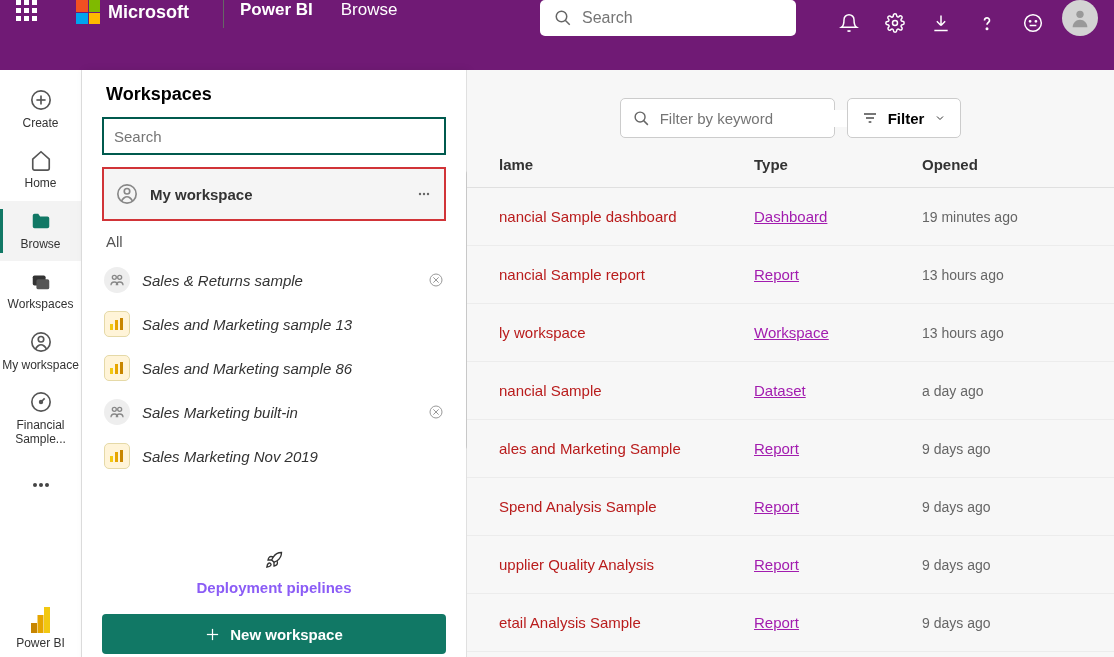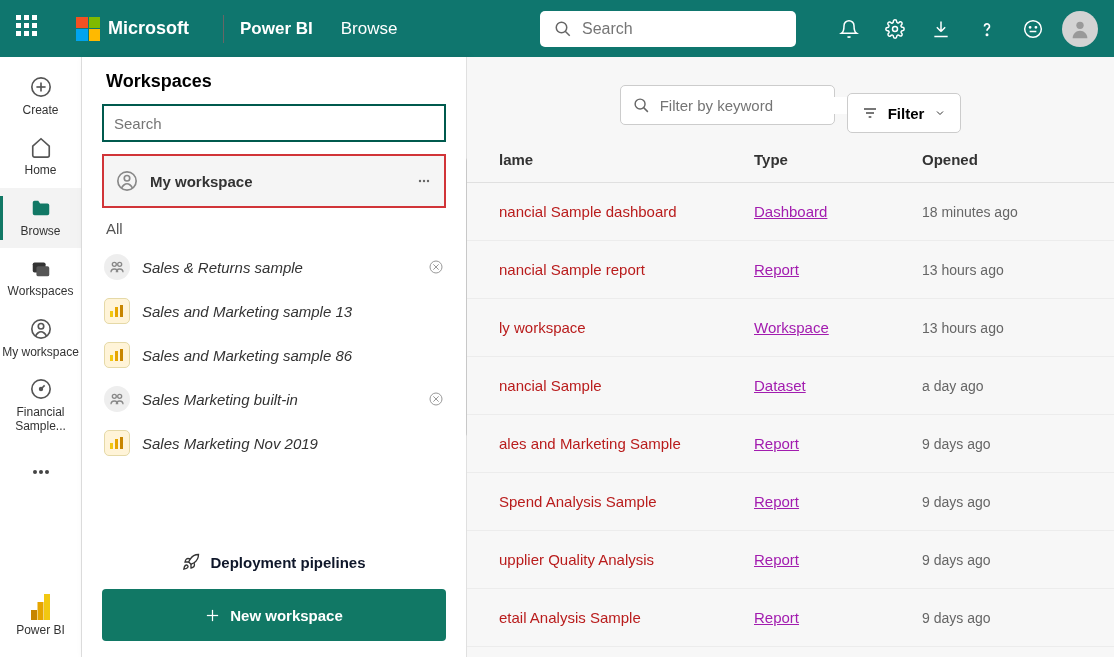--- a/index.html
+++ b/index.html
@@ -1,20 +1,20 @@
 <!DOCTYPE html>
 <html><head>
   <meta charset="utf-8">
   <style>
     * { margin: 0; padding: 0; box-sizing: border-box; font-family: 'Segoe UI', -apple-system, sans-serif; }
     body { width: 1114px; height: 657px; overflow: hidden; background: #fff; }
     
     
     .top-header {
-      height: 57px; background: #0f766e; display: flex; align-items: center; padding: 0 16px; color: #fff;
+      height: 70px; background: #701a75; display: flex; align-items: flex-start; padding: 0 16px; color: #fff;
     }
     .waffle { width: 28px; height: 28px; display: grid; grid-template-columns: repeat(3, 5px); grid-template-rows: repeat(3, 5px); gap: 3px; margin-right: 32px; cursor: pointer; }
     .waffle div { background: #fff; }
     .ms-logo { display: flex; align-items: center; margin-right: 18px; }
     .ms-squares { width: 24px; height: 24px; display: grid; grid-template-columns: 1fr 1fr; grid-template-rows: 1fr 1fr; gap: 1px; margin-right: 8px; }
     .ms-squares div:nth-child(1) { background: #f25022; }
     .ms-squares div:nth-child(2) { background: #7fba00; }
     .ms-squares div:nth-child(3) { background: #00a4ef; }
     .ms-squares div:nth-child(4) { background: #ffb900; }
     .ms-name { font-size: 18px; font-weight: 600; }
@@ -48,30 +48,30 @@
     .ws-search { margin: 0 20px 12px; border: 2px solid #005a4e; height: 38px; display: flex; align-items: center; padding: 0 10px; }
     .ws-search input { border: none; outline: none; width: 100%; font-size: 15px; }
     .ws-highlighted { margin: 0 20px 12px; border: 2px solid #d13438; height: 54px; display: flex; align-items: center; padding: 0 12px; background: #f5f5f5; }
     .ws-highlighted .label { flex: 1; font-weight: 600; font-size: 15px; margin-left: 12px; color: #333; }
     .ws-all-label { padding: 0 24px 8px; color: #555; font-size: 15px; }
     .ws-list { flex: 1; overflow-y: auto; padding: 0 12px; }
     .ws-item { height: 44px; display: flex; align-items: center; padding: 0 10px; cursor: pointer; font-size: 15px; color: #333; border-radius: 3px; font-style: italic; }
     .ws-item .ws-icon { width: 26px; height: 26px; border-radius: 50%; background: #eee; display: flex; align-items: center; justify-content: center; margin-right: 12px; flex-shrink: 0; color: #888; font-size: 14px; }
     .ws-item .ws-icon.app { border-radius: 5px; background: #fff4d8; border: 1px solid #e5d9a7; }
     .ws-item .trail-icon { margin-left: auto; color: #999; }
-    .ws-deploy { display: flex; align-items: center; justify-content: center; padding: 14px 0 18px; font-size: 15px; font-weight: 600; cursor: pointer; color: #0f172a; gap: 10px; }
-    .ws-new-btn { margin: 0 20px; height: 52px; background: #117865; color: #fff; border: none; border-radius: 4px; font-size: 15px; font-weight: 600; display: flex; align-items: center; justify-content: center; gap: 10px; cursor: pointer; }
+    .ws-deploy { display: flex; align-items: center; justify-content: center; padding: 14px 0 18px; font-size: 15px; font-weight: 600; cursor: pointer; color: #8b5cf6; gap: 10px; flex-direction: column; }
+    .ws-new-btn { margin: 0 20px; height: 40px; background: #117865; color: #fff; border: none; border-radius: 4px; font-size: 15px; font-weight: 600; display: flex; align-items: center; justify-content: center; gap: 10px; cursor: pointer; }
     .scroll-hint { position: absolute; right: -8px; top: 100px; width: 8px; height: 280px; background: #c8c8c8; border-radius: 4px; }
     
     
     .content { flex: 1; background: #f7f7f7; padding: 28px 0 0; overflow: hidden; position: relative; }
     .content-tools { display: flex; justify-content: center; padding: 0 32px 18px; gap: 12px; }
     .filter-input { width: 215px; height: 40px; border: 1px solid #ccc; border-radius: 5px; background: #fff; display: flex; align-items: center; padding: 0 12px; font-size: 15px; gap: 10px; color: #777; }
     .filter-input input { border: none; outline: none; flex: 1; font-size: 15px; }
-    .filter-btn { height: 40px; border: 1px solid #ccc; border-radius: 5px; background: #fff; display: flex; align-items: center; padding: 0 14px; font-size: 15px; font-weight: 600; gap: 10px; cursor: pointer; margin-top: 8px; }
+    .filter-btn { height: 40px; border: 1px solid #ccc; border-radius: 5px; background: #fff; display: flex; align-items: center; padding: 0 14px; font-size: 15px; font-weight: 600; gap: 10px; cursor: pointer; }
     .grid-header { display: flex; padding: 0 32px 14px; font-size: 15px; font-weight: 600; color: #333; border-bottom: 1px solid #e0e0e0; }
     .col-name { flex: 1; }
     .col-type { width: 168px; }
     .col-opened { width: 160px; }
     .grid-row { display: flex; padding: 0 32px; height: 58px; align-items: center; font-size: 15px; border-bottom: 1px solid #ececec; }
     .grid-row .col-name { color: #b91c1c; }
     .grid-row .col-type { color: #a21caf; text-decoration: underline; }
     .grid-row .col-opened { color: #666; font-size: 14px; }
     
     svg { display: block; }
@@ -371,21 +371,21 @@
     </div>
     <div class="grid-header">
       <div class="col-name">lame</div>
       <div class="col-type">Type</div>
       <div class="col-opened">Opened</div>
     </div>
     <div id="grid-body">
         <div class="grid-row">
           <div class="col-name">nancial Sample dashboard</div>
           <div class="col-type">Dashboard</div>
-          <div class="col-opened">18 minutes ago</div>
+          <div class="col-opened">19 minutes ago</div>
         </div>
         <div class="grid-row">
           <div class="col-name">nancial Sample report</div>
           <div class="col-type">Report</div>
           <div class="col-opened">13 hours ago</div>
         </div>
         <div class="grid-row">
           <div class="col-name">ly workspace</div>
           <div class="col-type">Workspace</div>
           <div class="col-opened">13 hours ago</div>

